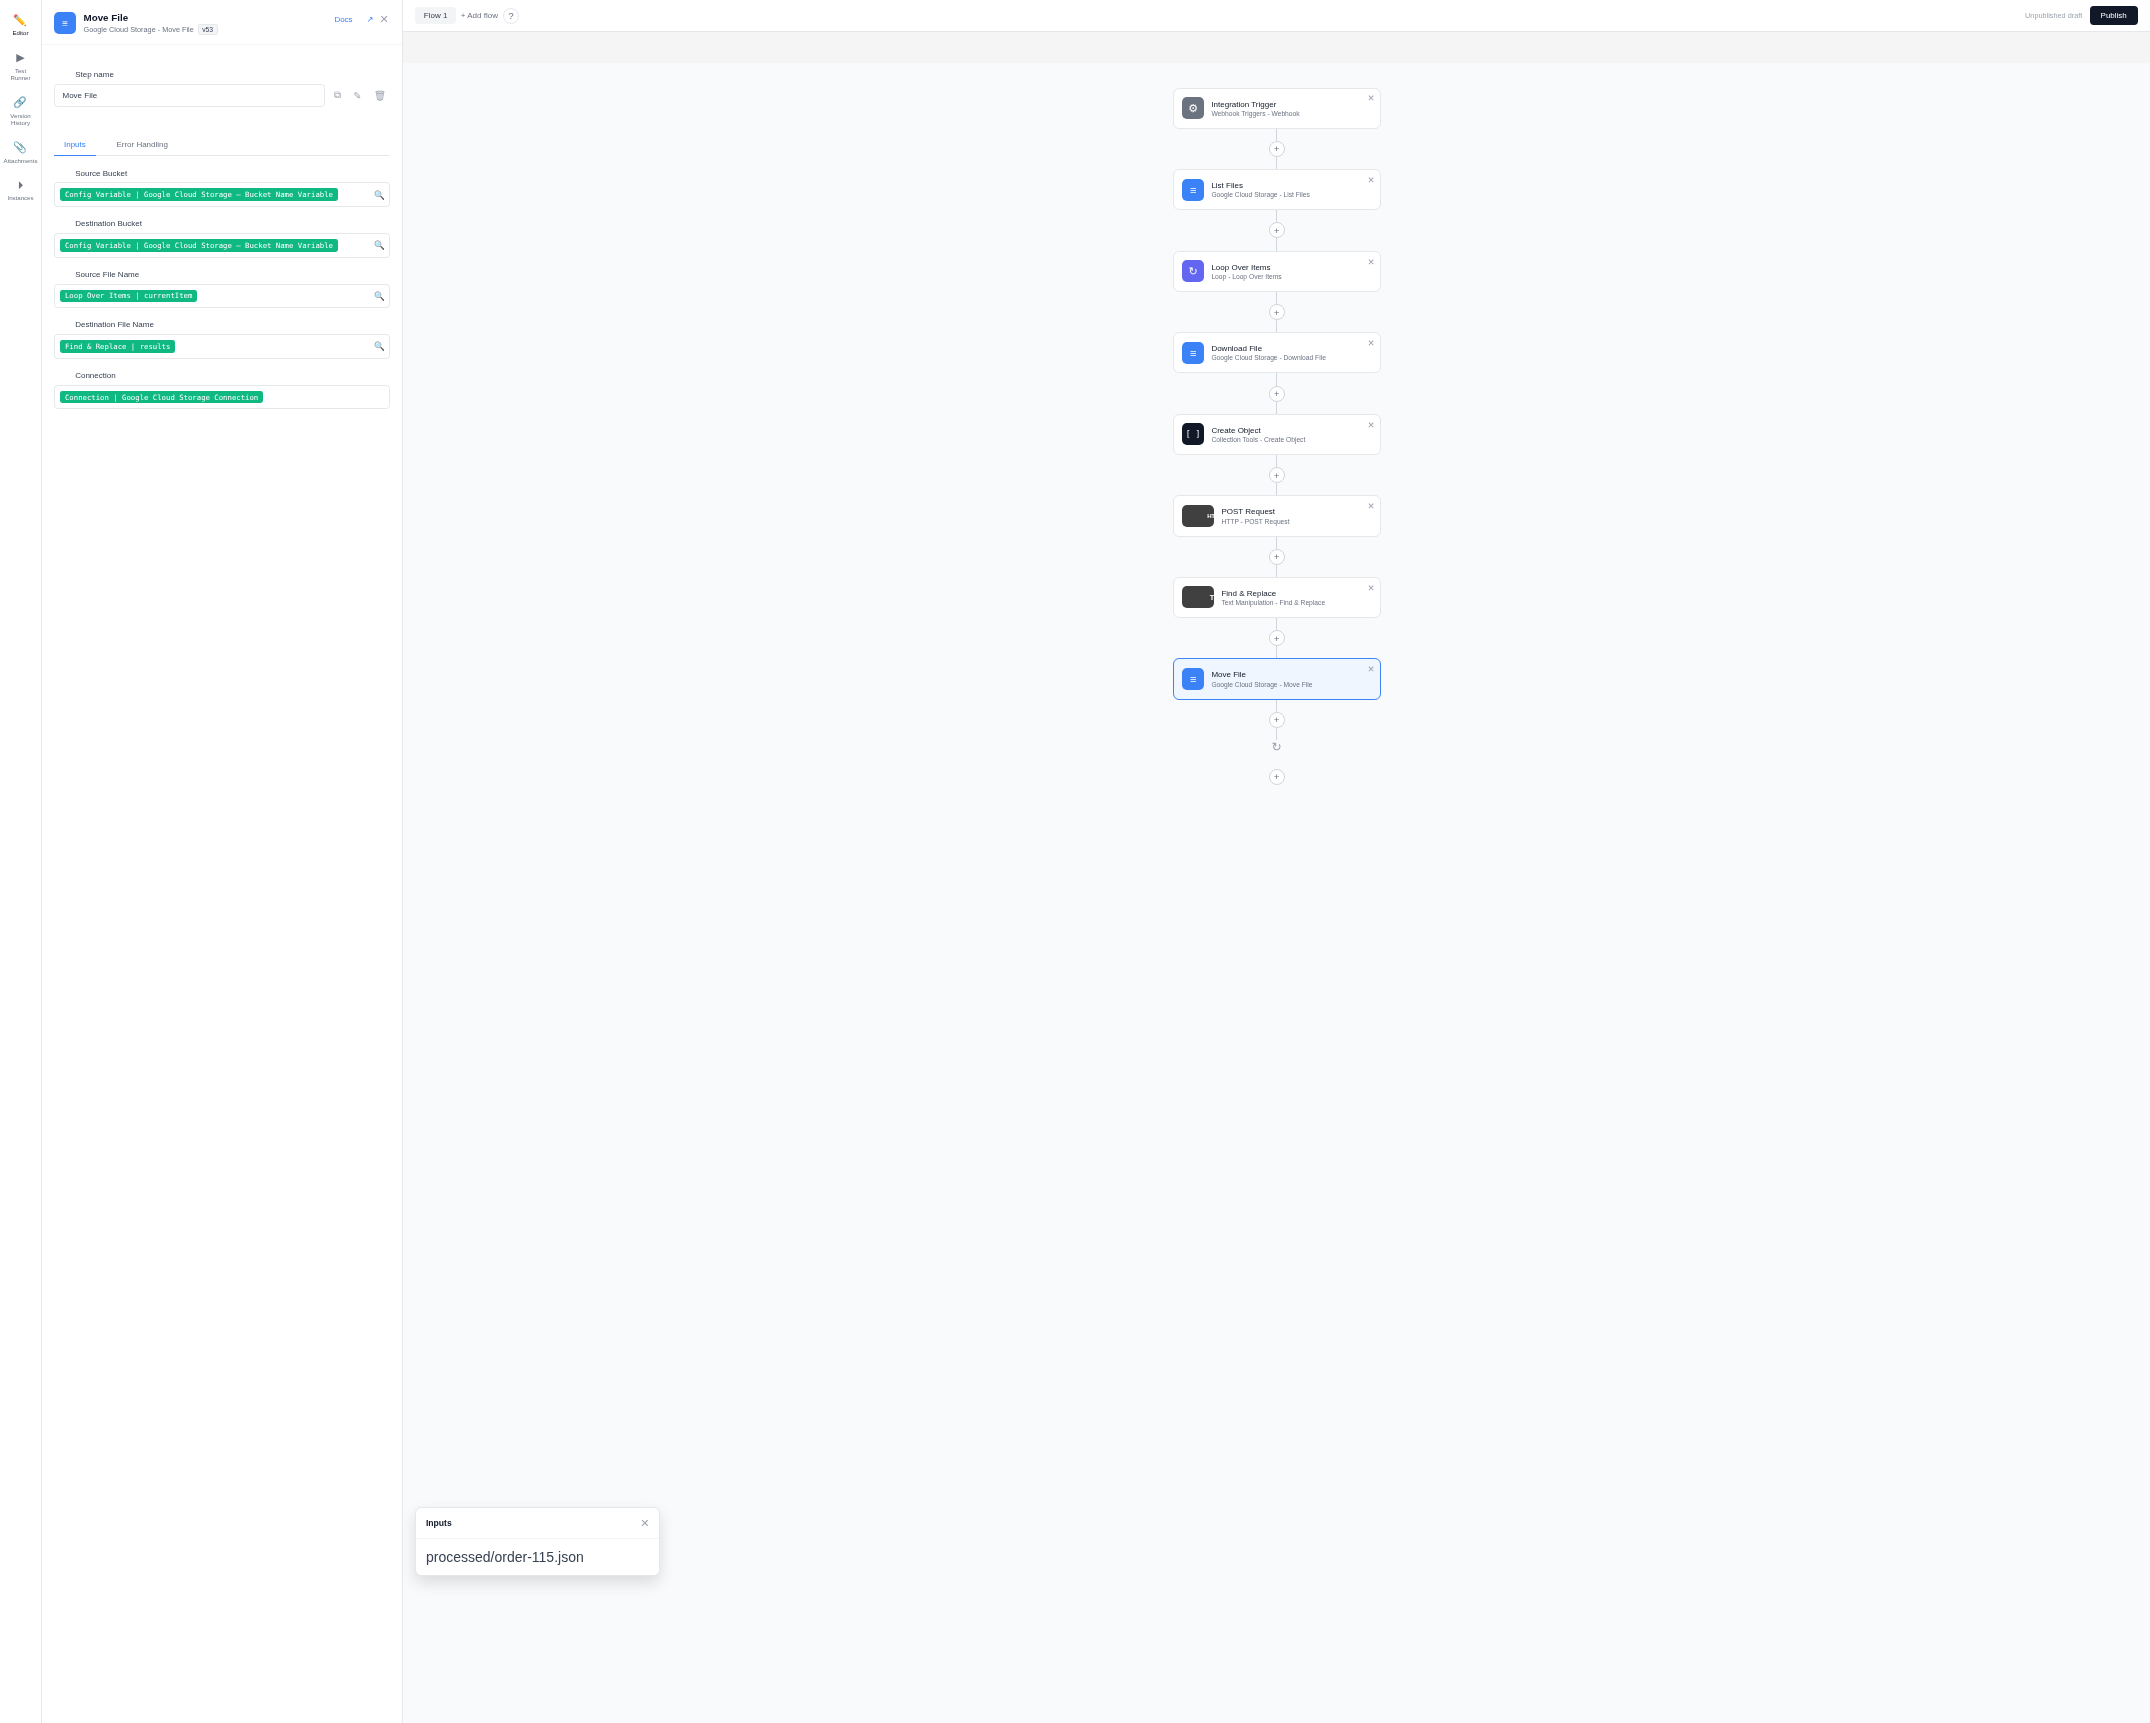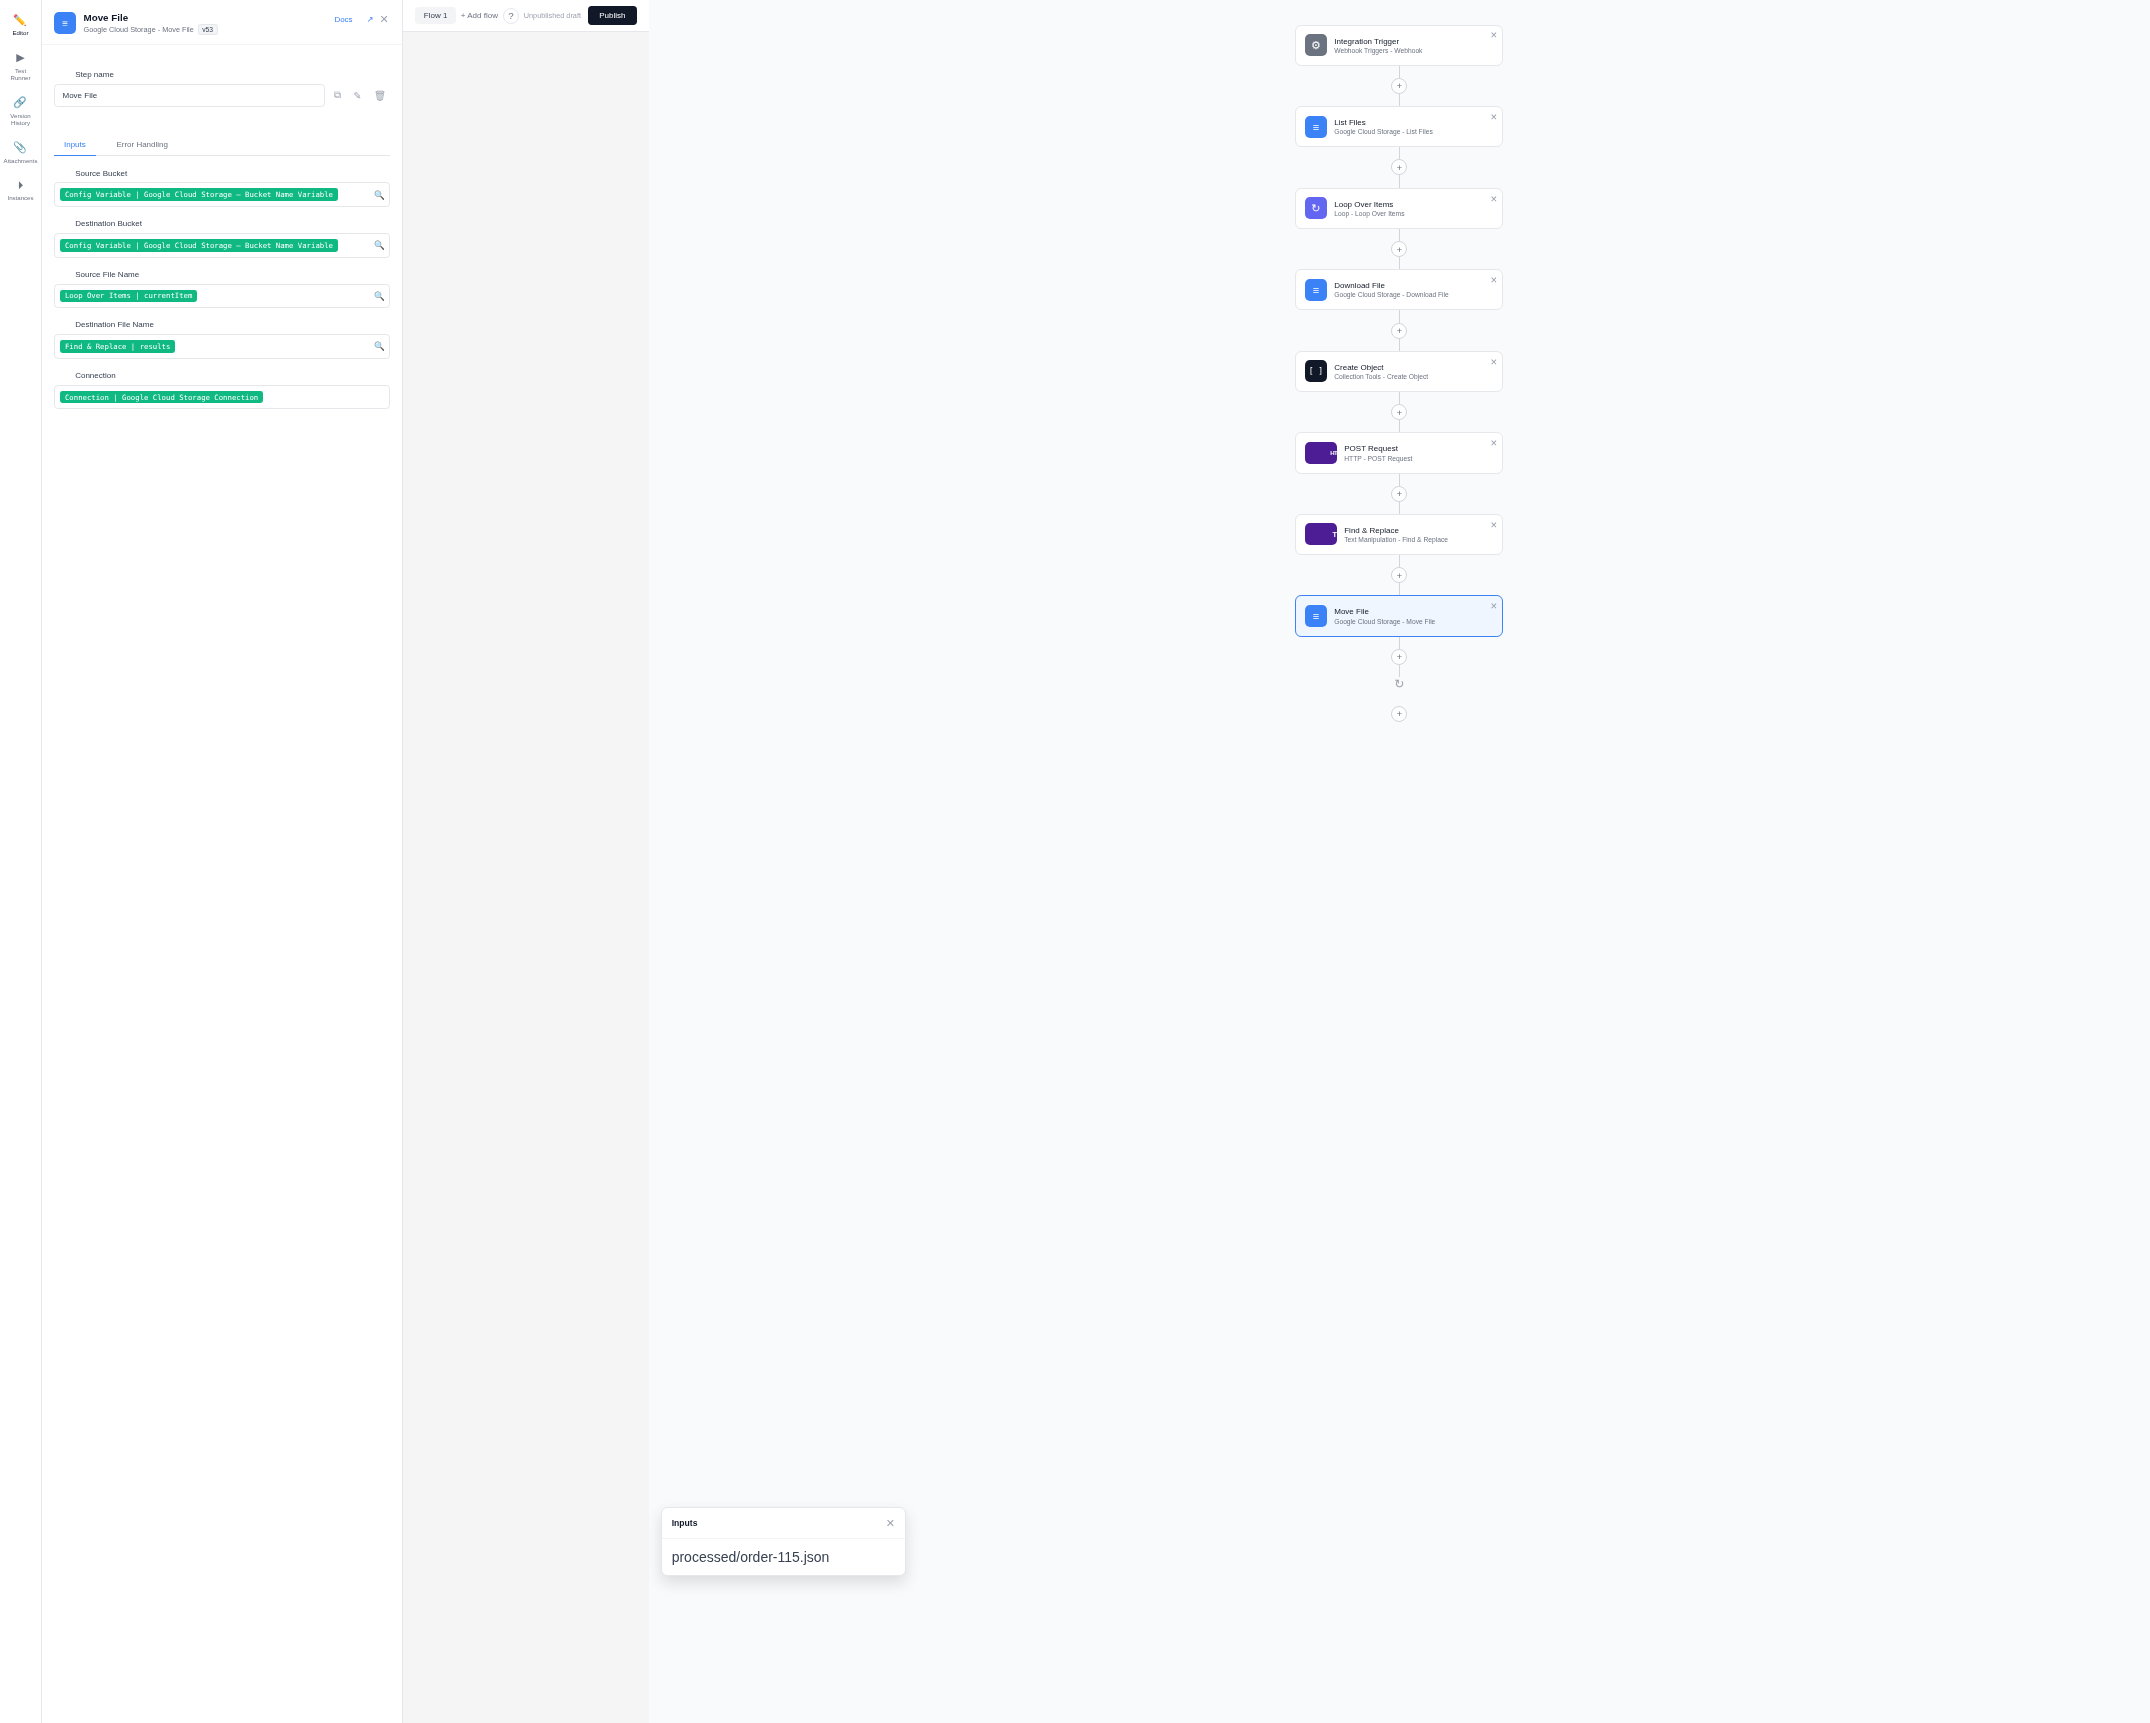--- a/index.html
+++ b/index.html
@@ -170,22 +170,23 @@
       border: none;
       cursor: pointer;
       color: #9ca3af;
       font-size: 8.6px;
     }
 
     
     .main {
       flex: 1;
       display: flex;
-      flex-direction: row;
+      flex-direction: column;
       overflow: hidden;
+      gap: 31px;
     }
     .topbar {
       background: #fff;
       border-bottom: 0.6px solid #e5e7eb;
       display: flex;
       align-items: center;
       padding: 0 12.2px;
       height: 32px;
       gap: 4.9px;
     }
@@ -275,21 +276,21 @@
       height: 22px;
       border-radius: 4.9px;
       display: flex;
       align-items: center;
       justify-content: center;
       font-size: 11px;
       flex-shrink: 0;
     }
     .node-icon.blue { background: #3b82f6; color: white; }
     .node-icon.dark { background: #111827; color: white; }
-    .node-icon.black { background: #4c1d95; color: white; padding-left: 32px; }
+    .node-icon.black { background: #404040; color: white; padding-left: 32px; }
     .node-icon.gray { background: #6b7280; color: white; }
     .node-icon.loop-icon { background: #6366f1; color: white; }
     .node-text { flex: 1; }
     .node-title { font-size: 8px; font-weight: 400; color: #111827; }
     .node-subtitle { font-size: 6.7px; color: #6b7280; margin-top: 1.2px; }
     .node-close {
       background: none;
       border: none;
       cursor: pointer;
       color: #9ca3af;

